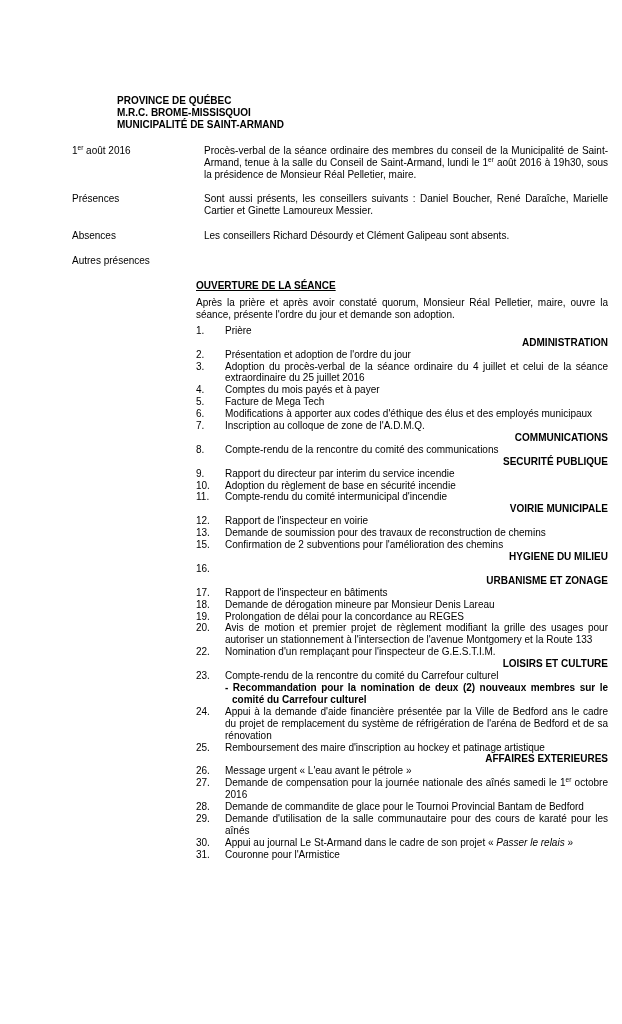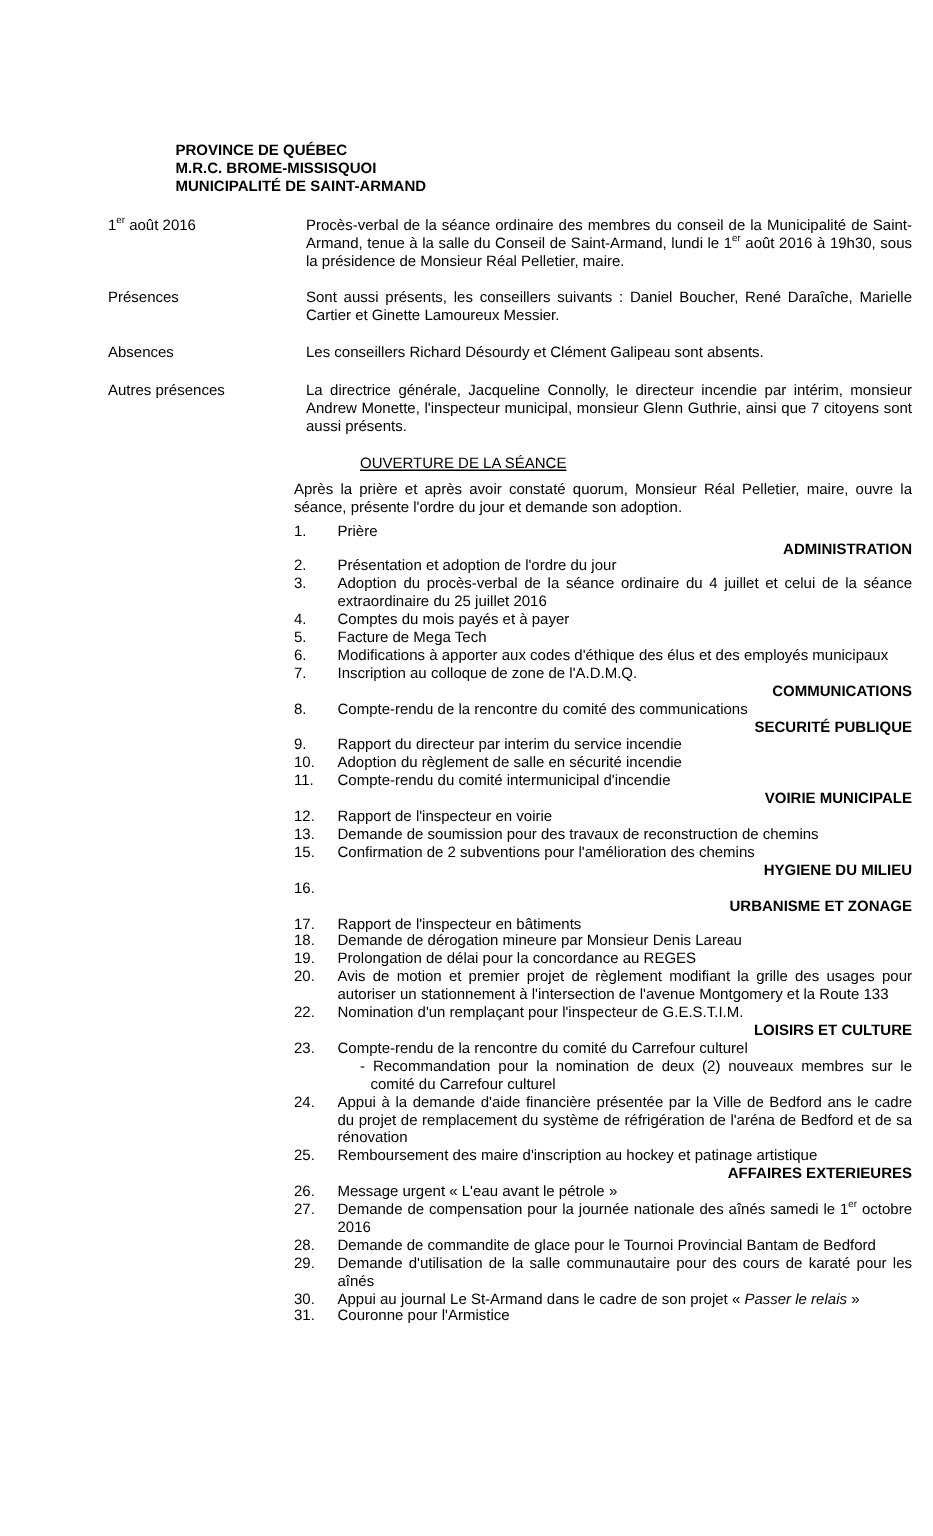--- a/index.html
+++ b/index.html
@@ -25,36 +25,36 @@
     top: 95px;
     width: 536px;
   }
   .main-col { margin-left: 124px; }
   .doc-header { font-weight: bold; margin-bottom: 14px; }
   .header-line { white-space: nowrap; padding-left: 45px; }
   .row { display: flex; margin-bottom: 13px; }
   .row-label { flex: 0 0 124px; width: 124px; padding-right: 8px; }
   .row-text { flex: 1; text-align: justify; }
   .opening-title {
-    font-weight: normal;
+    font-weight: bold;
     text-decoration: underline;
     margin-top: 4px;
-    margin-left: 44px;
   }
   .opening-para { margin-top: 5px; text-align: justify; }
   .agenda { margin-top: 4px; }
   .agenda-item { display: flex; }
   .agenda-num { flex: 0 0 29px; }
   .agenda-text { flex: 1; text-align: justify; min-height: 11.9px; }
   .agenda-heading { font-weight: bold; text-align: right; }
   .agenda-subitem {
-    margin-left: 44px;
+    margin-left: 29px;
     padding-left: 7px;
     text-indent: -7px;
     text-align: justify;
+    font-weight: bold;
   }
   .page-number {
     position: absolute;
     top: 975px;
     left: 0;
     width: 622px;
     text-align: center;
   }
   sup { font-size: 6.5px; vertical-align: super; line-height: 0; }
   i { font-style: italic; }
@@ -81,21 +81,20 @@
         <div class="row">
           <div class="row-label">Présences</div>
           <div class="row-text">Sont aussi présents, les conseillers suivants : Daniel Boucher, René Daraîche, Marielle Cartier et Ginette Lamoureux Messier.</div>
         </div>
         <div class="row">
           <div class="row-label">Absences</div>
           <div class="row-text">Les conseillers Richard Désourdy et Clément Galipeau sont absents.</div>
         </div>
         <div class="row">
           <div class="row-label">Autres présences</div>
-          <div class="row-text">La directrice générale, Jacqueline Connolly, le directeur incendie par intérim, monsieur Andrew Monette, l'inspecteur municipal, monsieur Glenn Guthrie, ainsi que 7 citoyens sont aussi présents.</div>
         </div>
       </div>
 
     <div class="main-col">
       <div class="opening-title">OUVERTURE DE LA SÉANCE</div>
       <div class="opening-para">Après la prière et après avoir constaté quorum, Monsieur Réal Pelletier, maire, ouvre la séance, présente l'ordre du jour et demande son adoption.</div>
 
       <div class="agenda">
 
       <div class="agenda-item">
@@ -132,21 +131,21 @@
             <span class="agenda-num">8.</span>
             <span class="agenda-text">Compte-rendu de la rencontre du comité des communications</span>
           </div>
           <div class="agenda-heading">SECURITÉ PUBLIQUE</div>
           <div class="agenda-item">
             <span class="agenda-num">9.</span>
             <span class="agenda-text">Rapport du directeur par interim du service incendie</span>
           </div>
           <div class="agenda-item">
             <span class="agenda-num">10.</span>
-            <span class="agenda-text">Adoption du règlement de salle en sécurité incendie</span>
+            <span class="agenda-text">Adoption du règlement de base en sécurité incendie</span>
           </div>
           <div class="agenda-item">
             <span class="agenda-num">11.</span>
             <span class="agenda-text">Compte-rendu du comité intermunicipal d'incendie</span>
           </div>
           <div class="agenda-heading">VOIRIE MUNICIPALE</div>
           <div class="agenda-item">
             <span class="agenda-num">12.</span>
             <span class="agenda-text">Rapport de l'inspecteur en voirie</span>
           </div>

